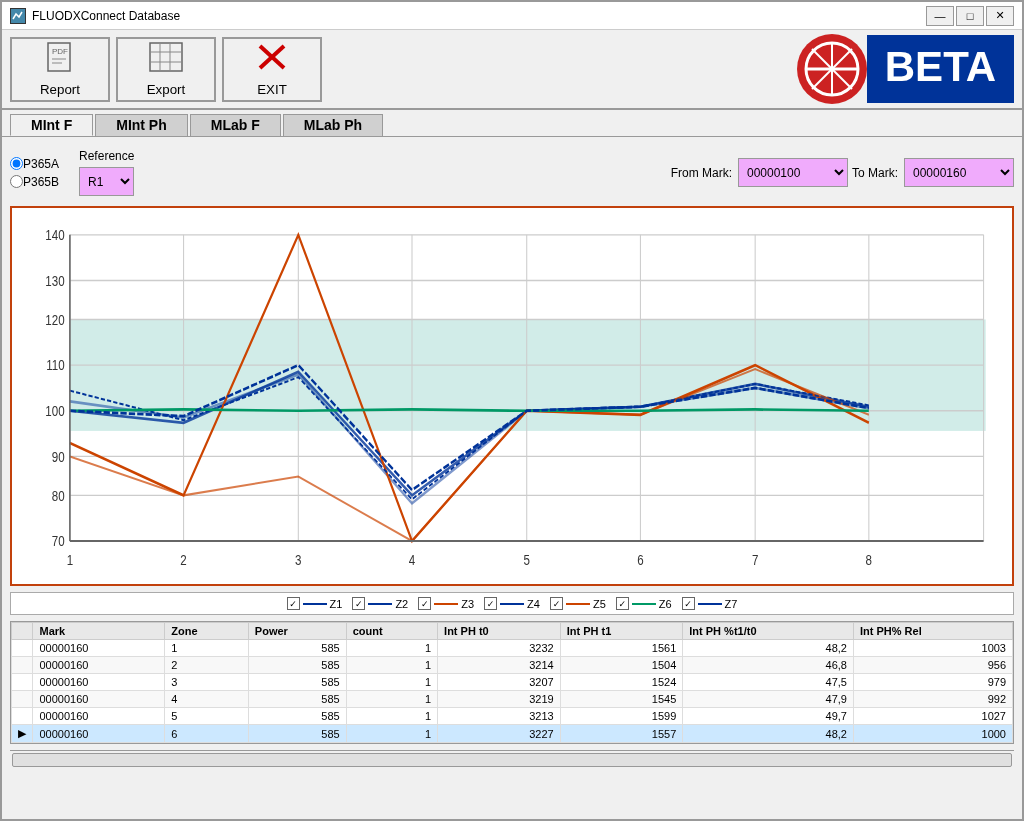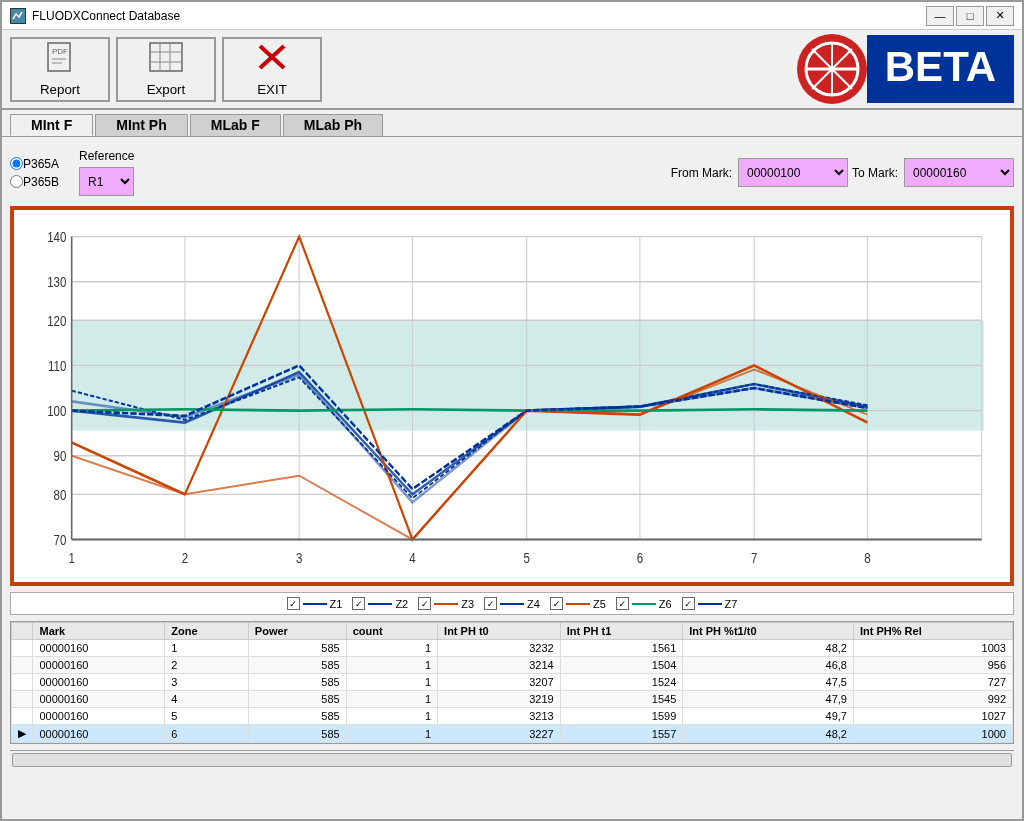--- a/index.html
+++ b/index.html
@@ -30,21 +30,21 @@
     .content-area { flex: 1; display: flex; flex-direction: column; padding: 8px; gap: 6px; background: #f0f0f0; overflow: hidden; }
     
     .controls { display: flex; align-items: center; gap: 20px; padding: 4px 0; }
     .radio-group { display: flex; flex-direction: column; gap: 4px; }
     .radio-item { display: flex; align-items: center; }
     .reference-group { display: flex; flex-direction: column; gap: 4px; }
     .select-control { height: 29px; border: 1px solid #999; background: #f0abfc; padding: 0 4px; font-size: 12px; }
     .mark-group { margin-left: auto; display: flex; flex-direction: row; gap: 4px; }
     .mark-row { display: flex; align-items: center; gap: 6px; }
     
-    .chart-area { background: white; border: 4px solid #c2410c; flex: 1; position: relative; min-height: 280px; max-height: 380px; }
+    .chart-area { background: white; border: 2px solid #c2410c; flex: 1; position: relative; min-height: 280px; max-height: 380px; }
     
     .chart-svg { width: 100%; height: 100%; }
     
     .legend { display: flex; justify-content: center; align-items: center; gap: 8px; padding: 4px; background: white; border: 1px solid #999; border-top: none; }
     .legend-item { display: flex; align-items: center; gap: 3px; font-size: 11px; }
     .legend-check { width: 13px; height: 13px; border: 1px solid #666; display: flex; align-items: center; justify-content: center; font-size: 9px; background: white; }
     
     .table-area { border: 1px solid #999; overflow: auto; background: white; max-height: 210px; flex-shrink: 0; }
     table { border-collapse: collapse; width: 100%; font-size: 11px; }
     th { background: #e8e8e8; border: 1px solid #ccc; padding: 2px 6px; text-align: left; font-weight: bold; white-space: nowrap; position: sticky; top: 0; }
@@ -336,21 +336,21 @@
   </tr>
             <tr>
     <td class="arrow-cell"></td>
     <td>00000160</td>
     <td>3</td>
     <td style="text-align:right;">585</td>
     <td style="text-align:right;">1</td>
     <td style="text-align:right;">3207</td>
     <td style="text-align:right;">1524</td>
     <td style="text-align:right;">47,5</td>
-    <td style="text-align:right;">727</td>
+    <td style="text-align:right;">979</td>
   </tr>
             <tr>
     <td class="arrow-cell"></td>
     <td>00000160</td>
     <td>4</td>
     <td style="text-align:right;">585</td>
     <td style="text-align:right;">1</td>
     <td style="text-align:right;">3219</td>
     <td style="text-align:right;">1545</td>
     <td style="text-align:right;">47,9</td>

